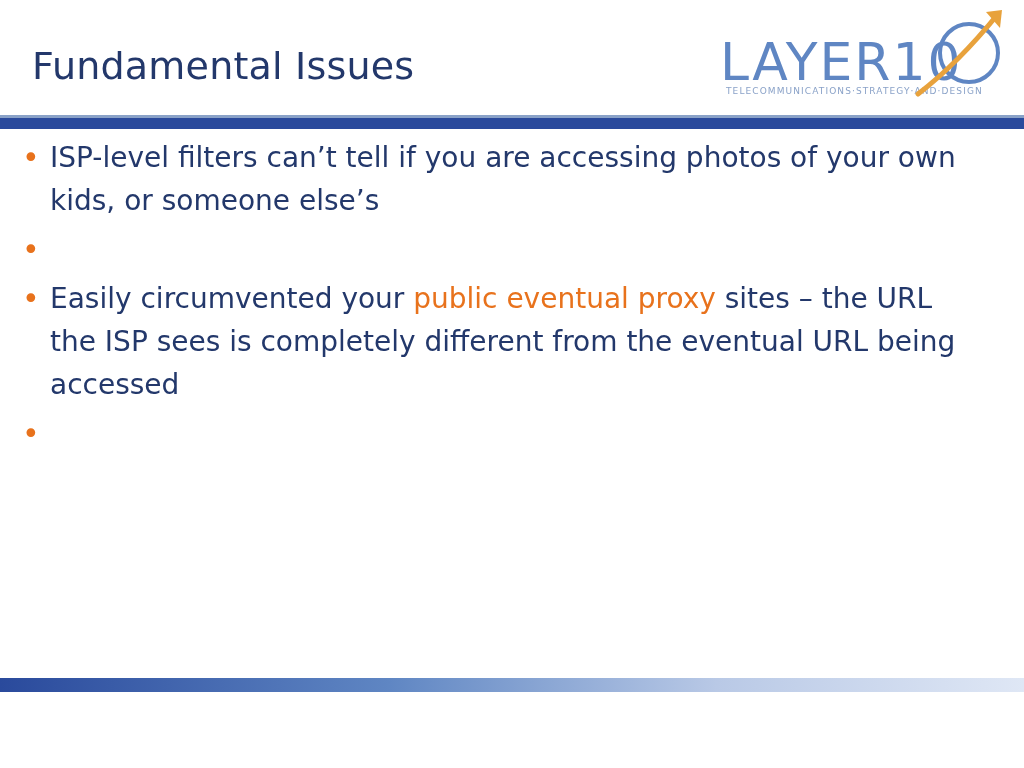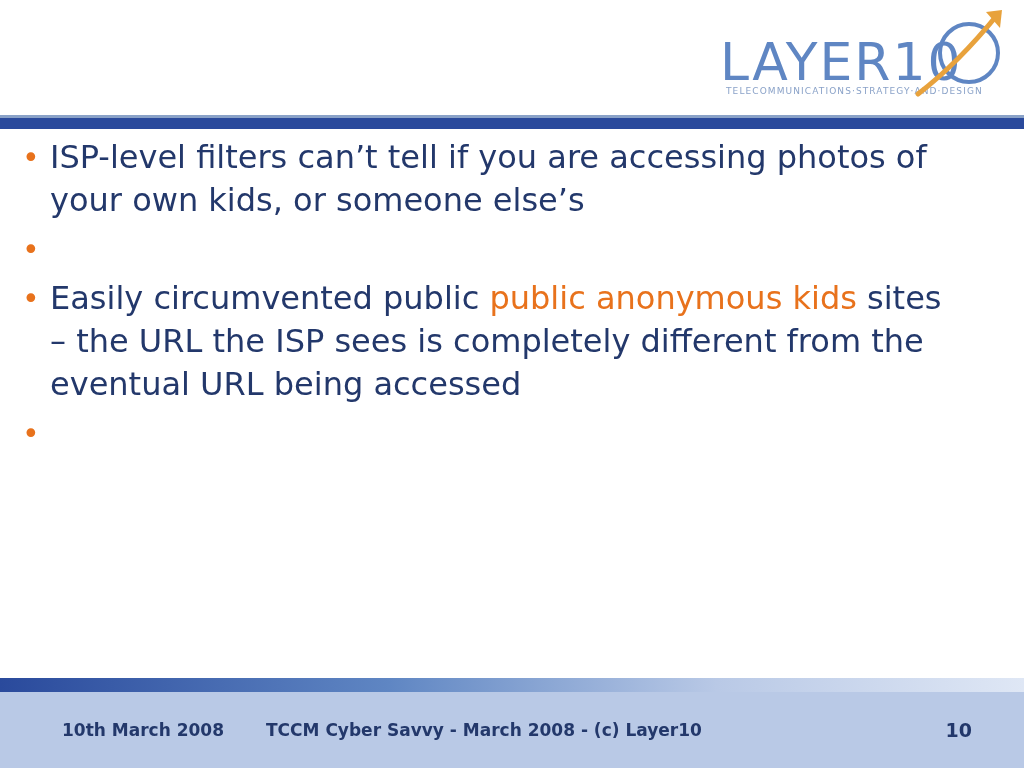--- a/index.html
+++ b/index.html
@@ -125,21 +125,21 @@
     width: 32px;
     color: #e8721c;
     font-size: 30px;
     line-height: 43px;
     text-align: left;
     padding-left: 4px;
     box-sizing: border-box;
   }
   .bullet-text {
     flex: 1 1 auto;
-    font-size: 32px;
+    font-size: 28px;
     line-height: 43px;
     color: #23386b;
     font-family: "DejaVu Sans", sans-serif;
   }
   .hl {
     color: #e8721c;
   }
 
   
   .footer-gradient {
@@ -186,20 +186,21 @@
     color: #23386b;
     transform: translateY(50%);
   }
 </style>
 </head>
 <body>
 
 <div class="slide">
 
   <div class="header">
+    <div class="slide-title">Fundamental Issues</div>
 
     <div class="logo">
       <div class="logo-text">LAYER10</div>
       <div class="logo-sub">TELECOMMUNICATIONS·STRATEGY·AND·DESIGN</div>
       <div class="logo-ring"></div>
       <div class="logo-swoosh">
         <svg width="96" height="96" viewBox="0 0 96 96">
           <path d="M8 86 C 34 66, 62 38, 88 6" stroke="#e8a23c" stroke-width="5" fill="none" stroke-linecap="round"></path>
           <path d="M76 4 L92 2 L90 20 Z" fill="#e8a23c"></path>
         </svg>
@@ -216,29 +217,24 @@
       <div class="bullet-marker">•</div>
       <div class="bullet-text"><span>ISP-level filters can’t tell if you are accessing photos of your own kids, or someone else’s</span></div>
     </div>
 
     <div class="bullet">
       <div class="bullet-marker">•</div>
     </div>
 
     <div class="bullet">
       <div class="bullet-marker">•</div>
-      <div class="bullet-text"><span>Easily circumvented public </span><span class="hl">public anonymous kids</span><span> sites – the URL the ISP sees is completely different from the eventual URL being accessed</span></div>
+      <div class="bullet-text"><span>Easily circumvented your </span><span class="hl">public eventual proxy</span><span> sites – the URL the ISP sees is completely different from the eventual URL being accessed</span></div>
     </div>
 
     <div class="bullet">
       <div class="bullet-marker">•</div>
     </div>
 
   </div>
 
   <div class="footer-gradient"></div>
-  <div class="footer-band">
-    <div class="footer-date">10th March 2008</div>
-    <div class="footer-center">TCCM Cyber Savvy - March 2008 -  (c) Layer10</div>
-    <div class="footer-page">10</div>
-  </div>
 
 </div>
 
 </body></html>

